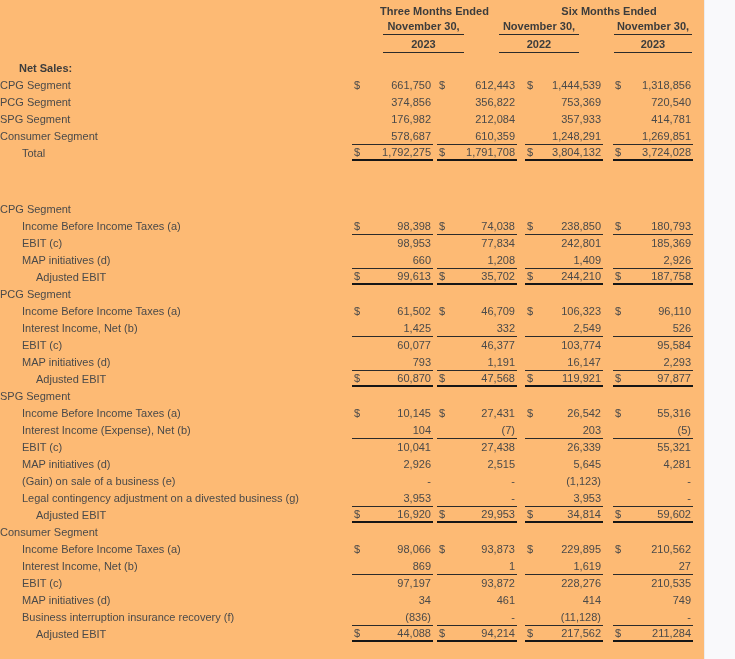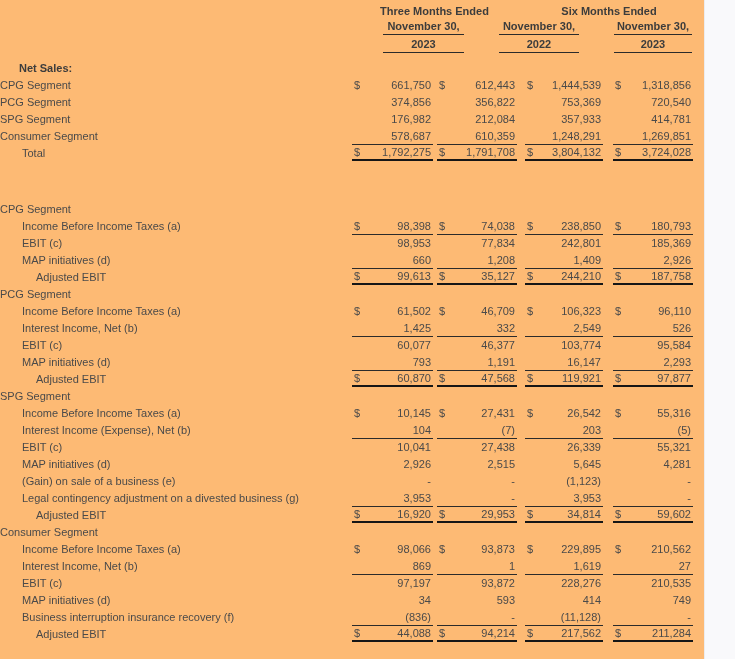--- a/index.html
+++ b/index.html
@@ -261,21 +261,21 @@
           </div>
         </div>
         <div class="row">
           <div class="label-cell indent-3">Adjusted EBIT</div>
           <div class="num-col c1 rule-top rule-thick">
             <div class="dollar">$</div>
             <div class="val">99,613</div>
           </div>
           <div class="num-col c2 rule-top rule-thick">
             <div class="dollar">$</div>
-            <div class="val">35,127</div>
+            <div class="val">35,702</div>
           </div>
           <div class="num-col c3 rule-top rule-thick">
             <div class="dollar">$</div>
             <div class="val">244,210</div>
           </div>
           <div class="num-col c4 rule-top rule-thick">
             <div class="dollar">$</div>
             <div class="val">187,758</div>
           </div>
         </div>
@@ -586,21 +586,21 @@
           </div>
         </div>
         <div class="row">
           <div class="label-cell indent-2">MAP initiatives (d)</div>
           <div class="num-col c1">
             <div class="dollar"></div>
             <div class="val">34</div>
           </div>
           <div class="num-col c2">
             <div class="dollar"></div>
-            <div class="val">593</div>
+            <div class="val">461</div>
           </div>
           <div class="num-col c3">
             <div class="dollar"></div>
             <div class="val">414</div>
           </div>
           <div class="num-col c4">
             <div class="dollar"></div>
             <div class="val">749</div>
           </div>
         </div>

